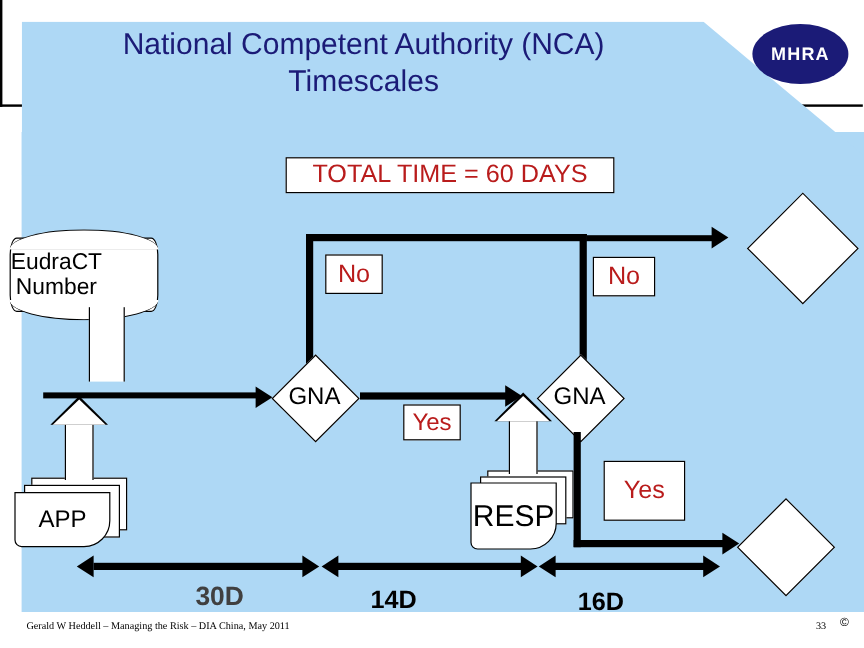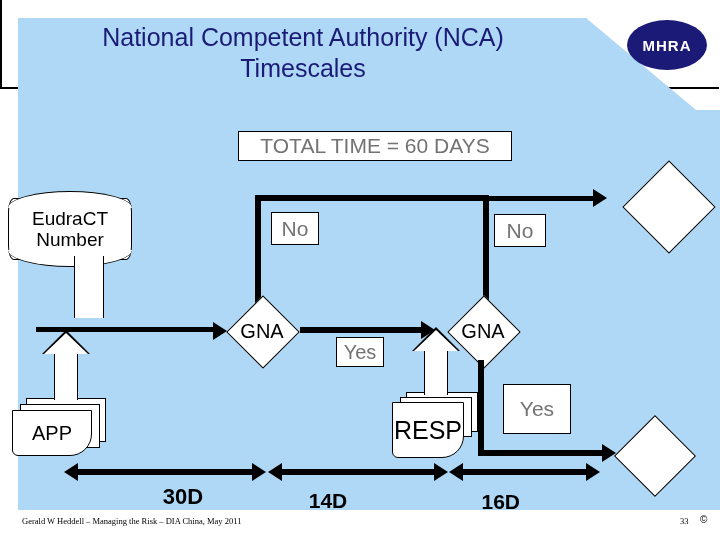--- a/index.html
+++ b/index.html
@@ -43,37 +43,37 @@
   
   .body-blue{
     position:absolute;left:18px;top:110px;width:702px;height:400px;
     background:#aed8f5;
   }
 
   
   .txtbox{
     position:absolute;background:#fff;border:1px solid #000;
     display:flex;align-items:center;justify-content:center;
-    color:#737373;box-sizing:border-box;
+    color:#b91c1c;box-sizing:border-box;
   }
   .diamond{
     position:absolute;
     display:flex;align-items:center;justify-content:center;
     color:#000;
   }
   .diamond .dshape{
     position:absolute;inset:0;background:#fff;border:1px solid #000;
     transform:rotate(45deg);
   }
   .diamond .dlabel{position:relative;z-index:2;white-space:nowrap;}
 
   
   .flagdoc{
     position:absolute;background:#fff;border:1px solid #000;
-    display:flex;align-items:center;justify-content:center;text-align:center;
+    display:flex;align-items:center;text-align:center;
     border-radius:6px/14px;
   }
   .flagdoc .fl{position:relative;z-index:3;line-height:1.12;}
   .flagdoc .wave-t,.flagdoc .wave-b{
     position:absolute;left:-1px;width:calc(100% + 2px);height:16px;background:#fff;
   }
   .flagdoc .wave-t{top:-8px;border-top:1px solid #000;border-radius:50%/100% 100% 0 0;}
   .flagdoc .wave-b{bottom:-8px;border-bottom:1px solid #000;border-radius:50%/0 0 100% 100%;}
 
   
@@ -209,21 +209,21 @@
 
   <div class="blockup" style="left:410px;top:327px;width:54px;height:68px;">
     <div style="position:absolute;left:14px;top:22px;width:24px;height:46px;background:#fff;border-left:1px solid #000;border-right:1px solid #000;box-sizing:border-box;"></div>
     <div style="position:absolute;left:2px;top:0px;width:0;height:0;border-left:24px solid transparent;border-right:24px solid transparent;border-bottom:24px solid #000;"></div>
     <div style="position:absolute;left:4px;top:3px;width:0;height:0;border-left:22px solid transparent;border-right:22px solid transparent;border-bottom:21px solid #fff;"></div>
   </div>
 
   <div class="ln" style="left:78px;top:469px;width:180px;height:6px;"></div>
   <div class="arrowL" style="left:64px;top:463px;"></div>
   <div class="arrowR" style="left:252px;top:463px;"></div>
-  <div style="position:absolute;left:148px;top:484px;width:70px;text-align:center;font-size:22px;font-weight:bold;color:#000000;">30D</div>
+  <div style="position:absolute;left:148px;top:484px;width:70px;text-align:center;font-size:22px;font-weight:bold;color:#404040;">30D</div>
 
   <div class="ln" style="left:281px;top:469px;width:158px;height:6px;"></div>
   <div class="arrowL" style="left:268px;top:463px;"></div>
   <div class="arrowR" style="left:434px;top:463px;"></div>
   <div style="position:absolute;left:296px;top:489px;width:64px;text-align:center;font-size:21px;font-weight:bold;color:#000;">14D</div>
 
   <div class="ln" style="left:462px;top:469px;width:130px;height:6px;"></div>
   <div class="arrowL" style="left:449px;top:463px;"></div>
   <div class="arrowR" style="left:586px;top:463px;"></div>
   <div style="position:absolute;left:456px;top:490px;width:64px;text-align:right;font-size:21px;font-weight:bold;color:#000;">16D</div>

